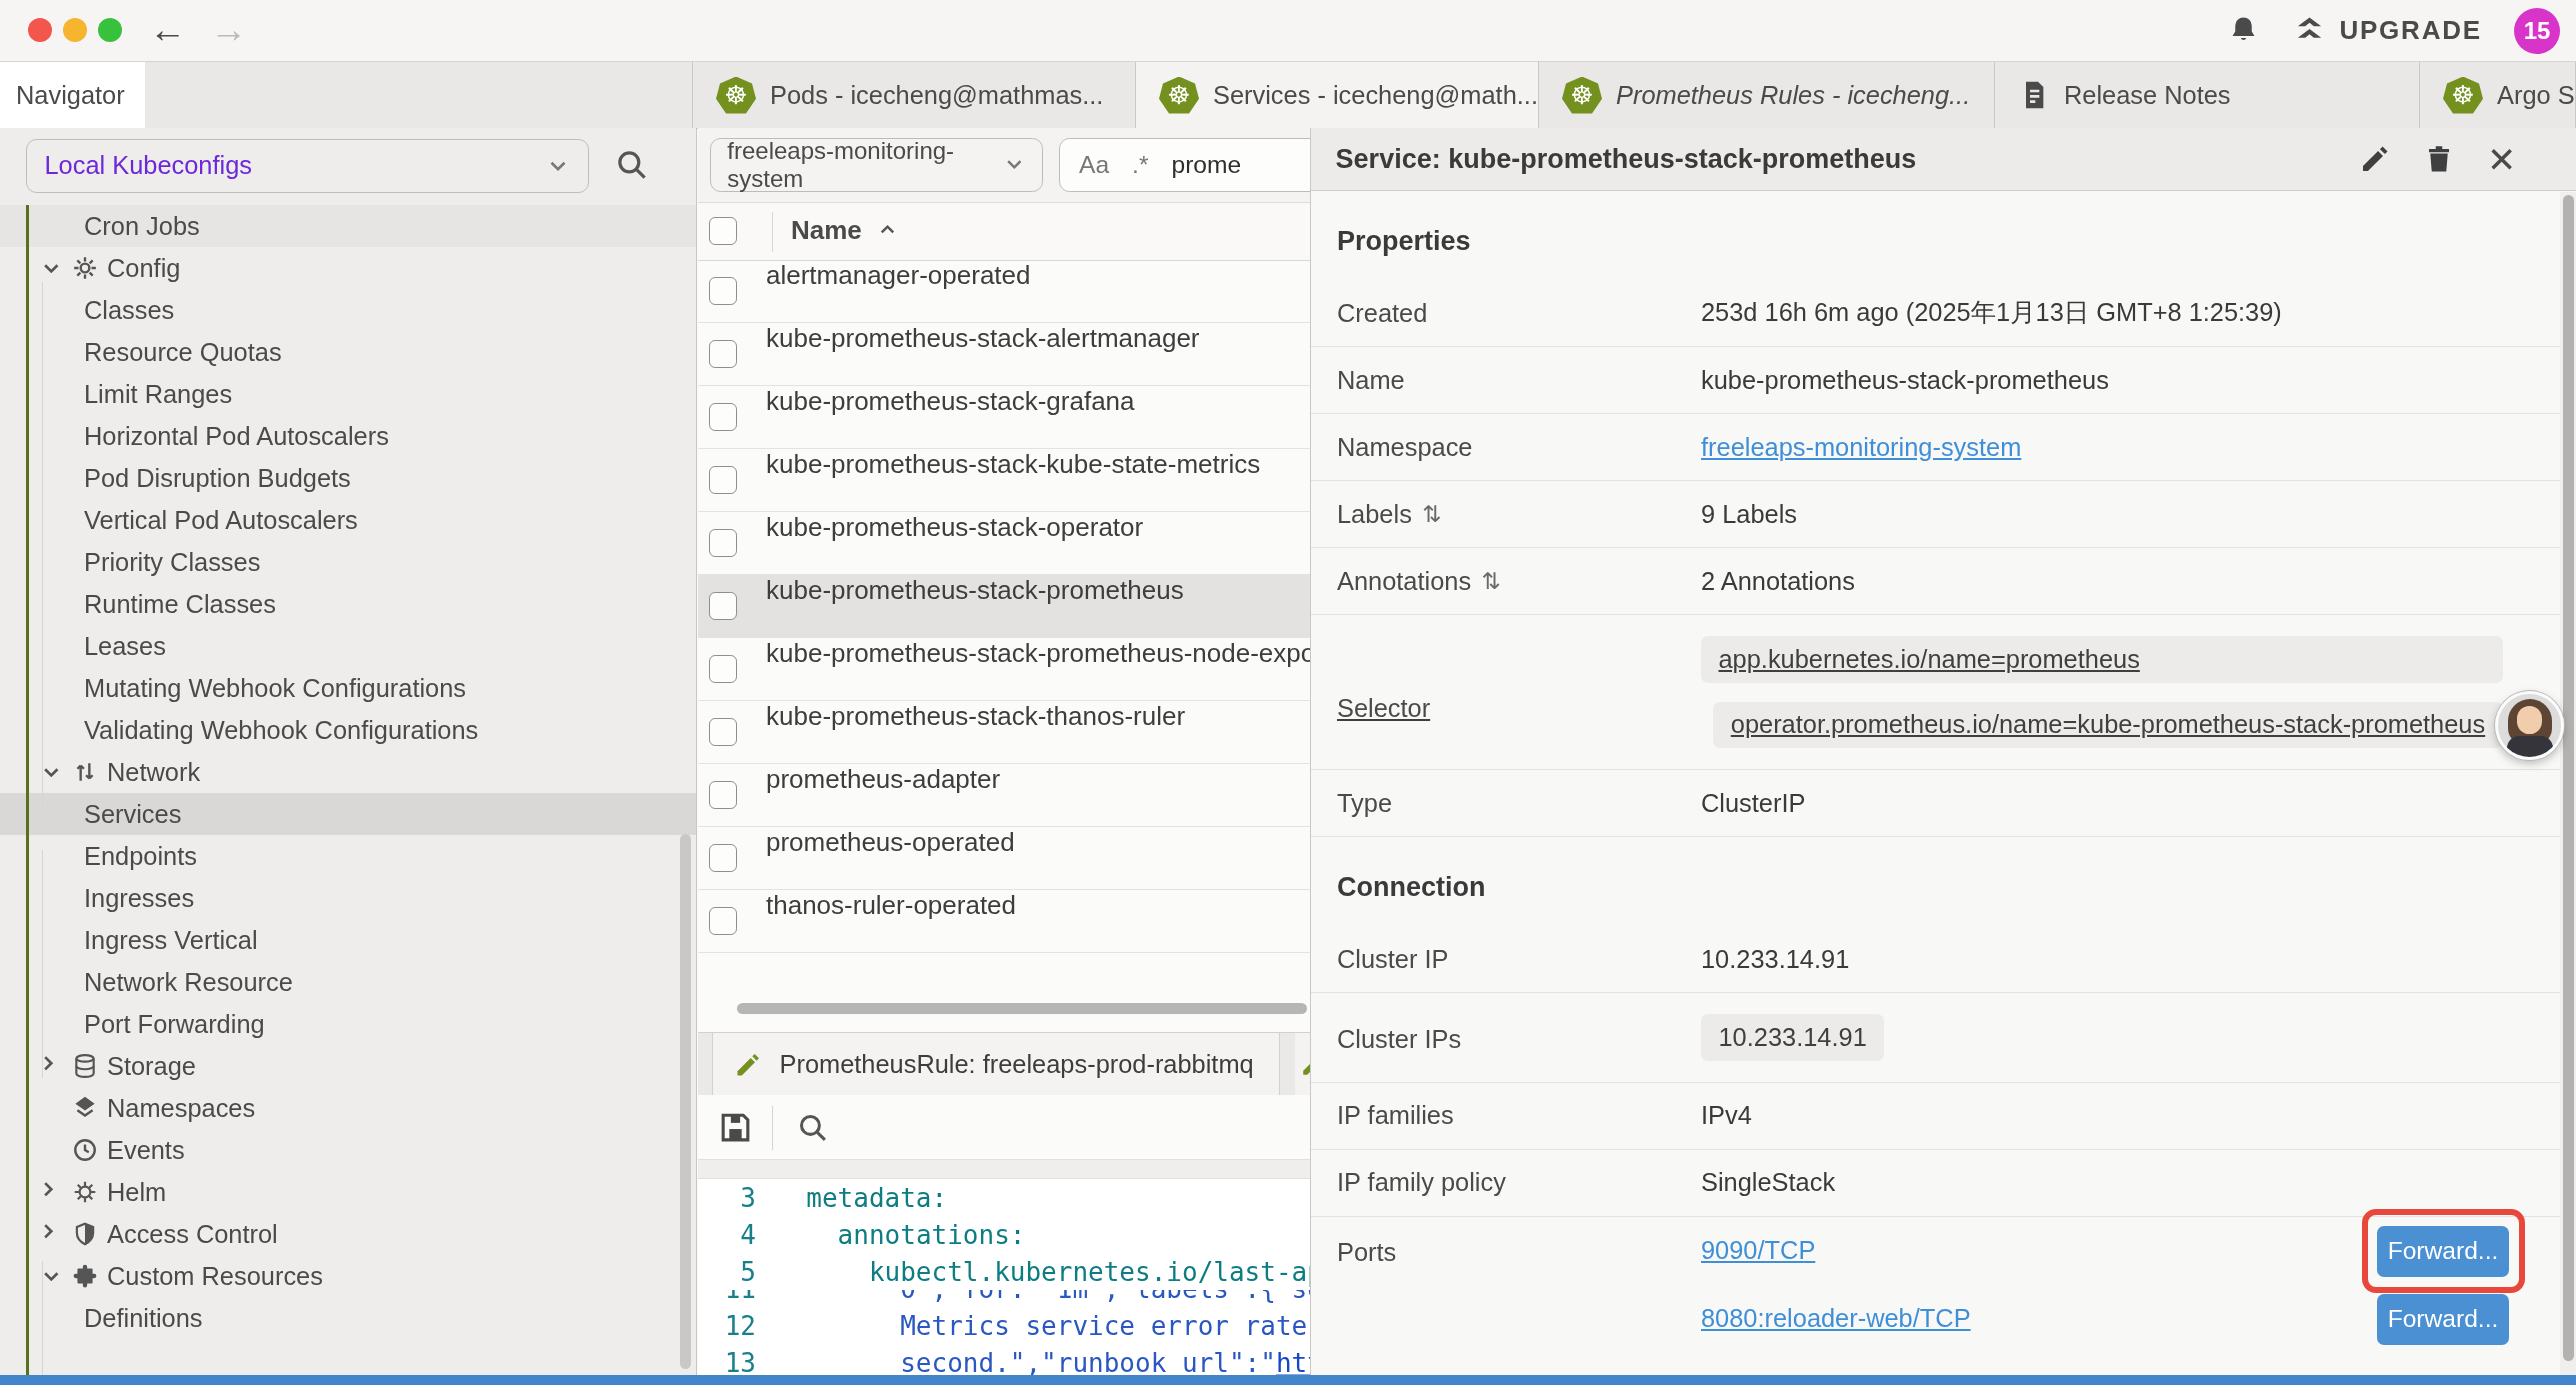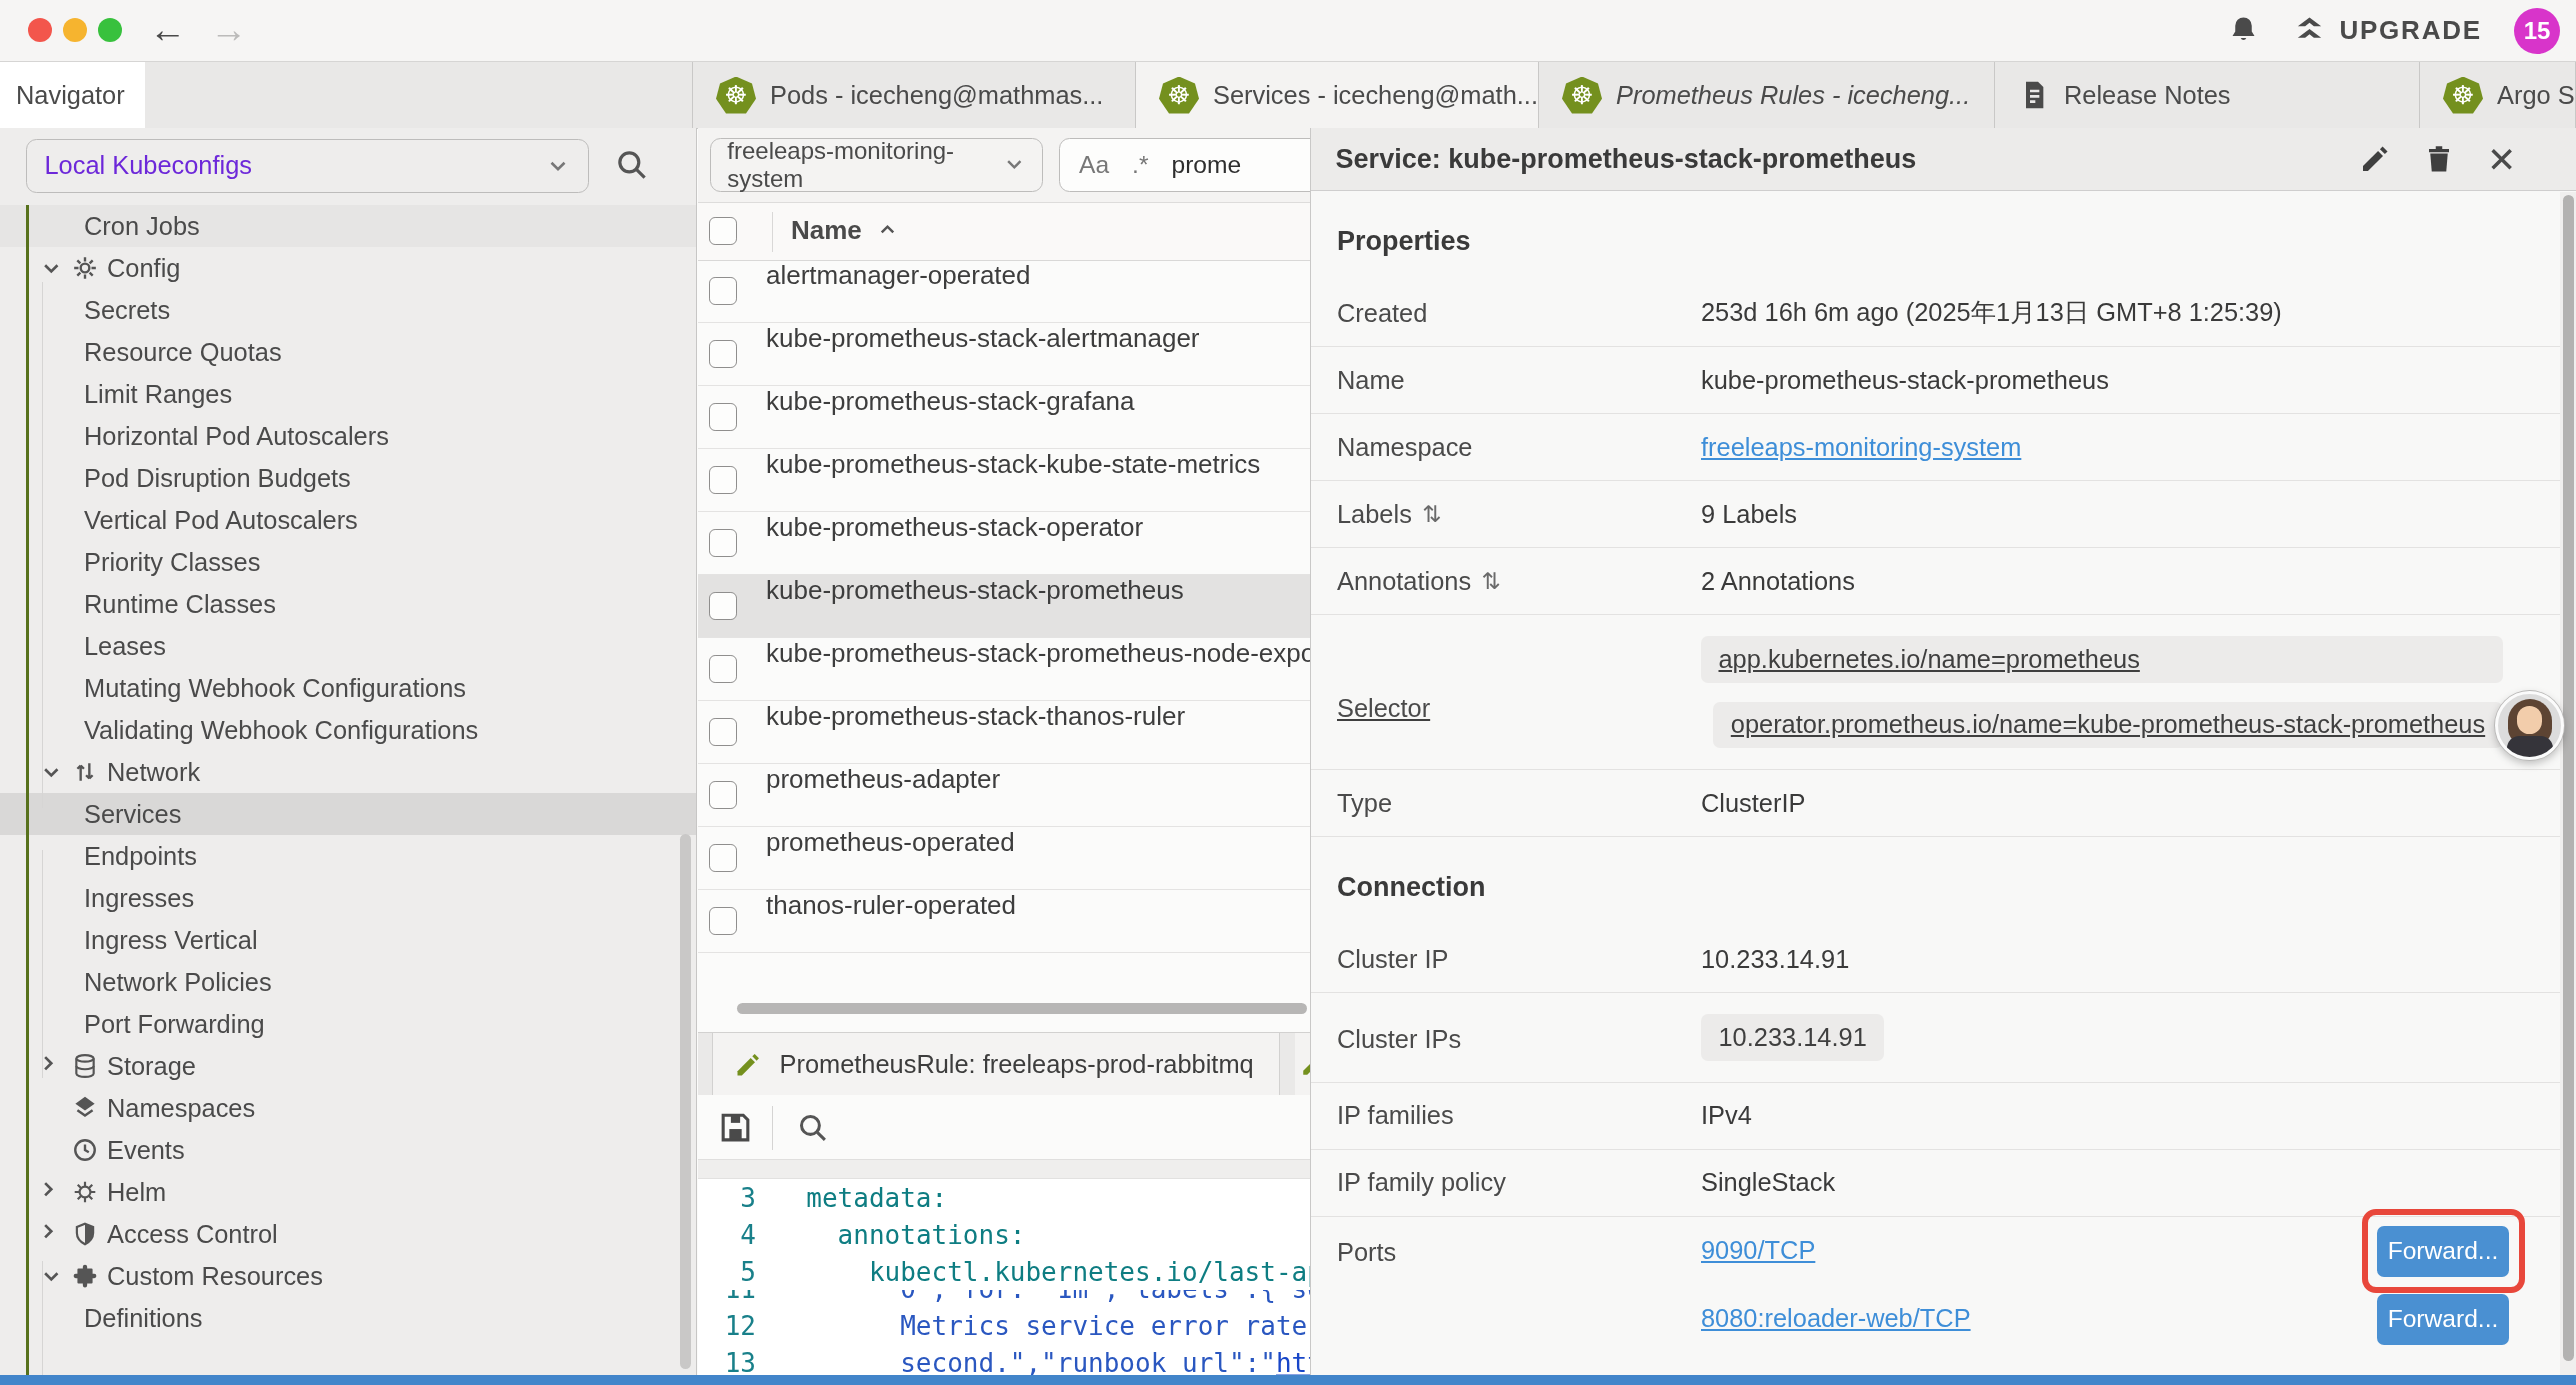--- a/index.html
+++ b/index.html
@@ -233,21 +233,21 @@
             <span class="ticon">
               <svg width="26" height="26" viewBox="0 0 24 24" fill="none" stroke="#555" stroke-width="2.2">
                 <circle cx="12" cy="12" r="4"></circle>
                 <path d="M12 2v4M12 18v4M2 12h4M18 12h4M4.9 4.9l2.8 2.8M16.3 16.3l2.8 2.8M19.1 4.9l-2.8 2.8M7.7 16.3l-2.8 2.8"></path>
               </svg>
             </span>
           </span>
           <span class="tr-label lvl1">Config</span>
         </div>
         <div class="tree-row">
-          <span class="tr-label lvl2">Secrets</span>
+          <span class="tr-label lvl2">Classes</span>
         </div>
         <div class="tree-row">
           <span class="tr-label lvl2">Resource Quotas</span>
         </div>
         <div class="tree-row">
           <span class="tr-label lvl2">Limit Ranges</span>
         </div>
         <div class="tree-row">
           <span class="tr-label lvl2">Horizontal Pod Autoscalers</span>
         </div>
@@ -295,21 +295,21 @@
         <div class="tree-row">
           <span class="tr-label lvl2">Endpoints</span>
         </div>
         <div class="tree-row">
           <span class="tr-label lvl2">Ingresses</span>
         </div>
         <div class="tree-row">
           <span class="tr-label lvl2">Ingress Vertical</span>
         </div>
         <div class="tree-row">
-          <span class="tr-label lvl2">Network Policies</span>
+          <span class="tr-label lvl2">Network Resource</span>
         </div>
         <div class="tree-row">
           <span class="tr-label lvl2">Port Forwarding</span>
         </div>
         <div class="tree-row">
           <span class="tr-chev">
             <span class="ticon">
               <svg width="24.6" height="24.6" viewBox="0 0 24 24" fill="none" stroke="#555" stroke-width="2.6">
                 <path d="M9 6l6 6 6-6" transform="rotate(-90 12 12)"></path>
               </svg>

